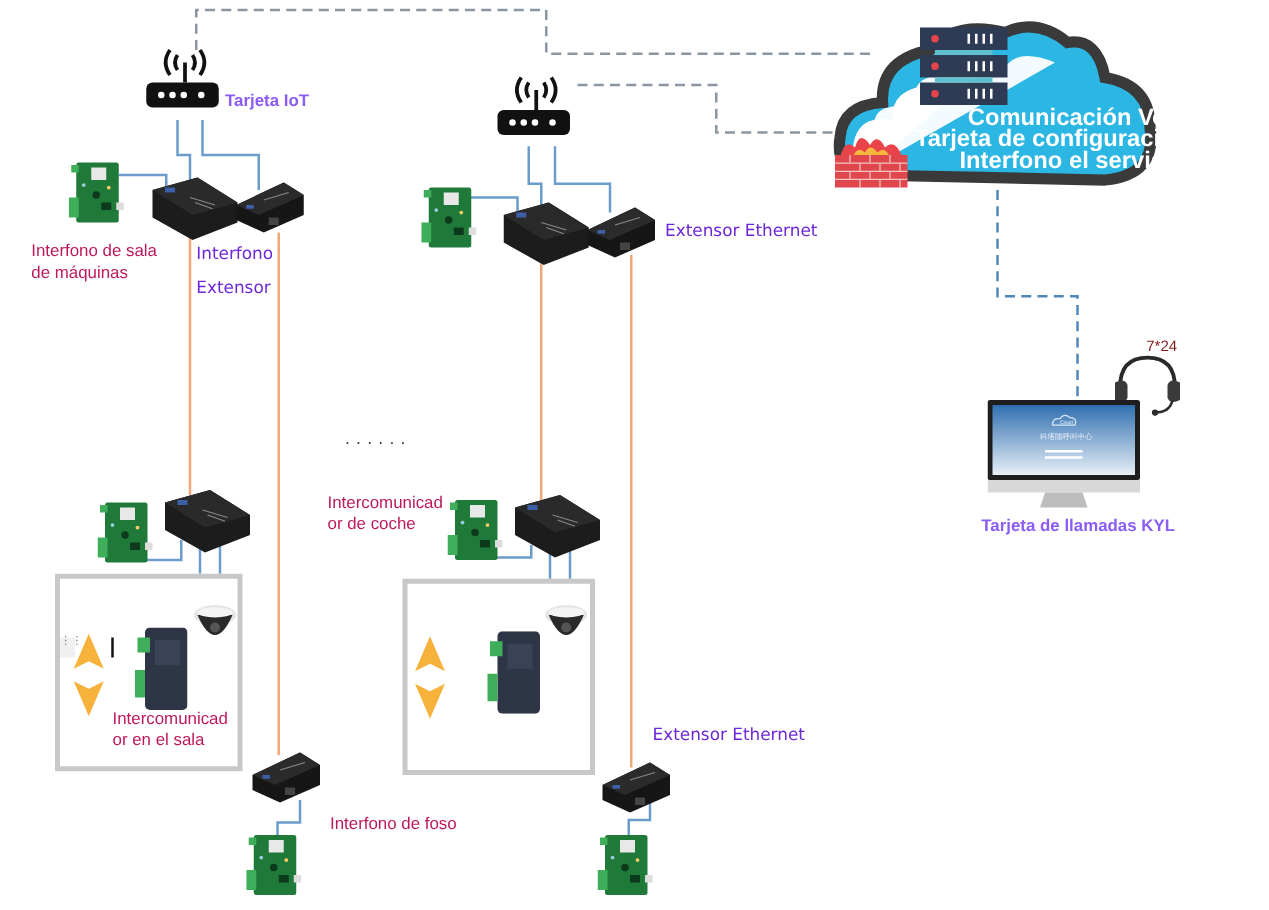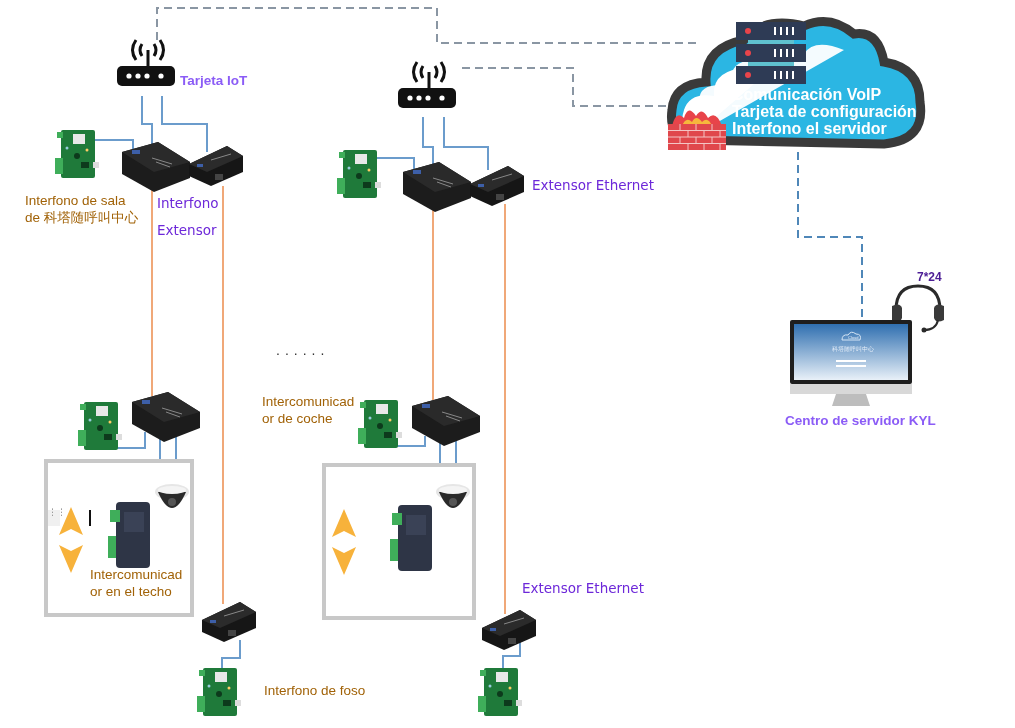--- a/index.html
+++ b/index.html
@@ -1,30 +1,30 @@
 <!DOCTYPE html>
 <html><head>
 <meta charset="utf-8">
 <style>
   html,body{margin:0;padding:0;background:#ffffff;}
   body{width:1015px;height:728px;position:relative;overflow:hidden;font-family:"Liberation Sans",sans-serif;}
   svg.wires{position:absolute;left:0;top:0;width:1015px;height:728px;}
-  .lbl{position:absolute;font-size:14px;color:#a16207;line-height:21px;white-space:nowrap;}
+  .lbl{position:absolute;font-size:14px;color:#be185d;line-height:21px;white-space:nowrap;}
   .lbl.dv{font-family:"DejaVu Sans",sans-serif;font-size:13.5px;color:#6d28d9;line-height:27px;}
   .lbl.bold{font-weight:bold;font-size:13.5px;color:#8b5cf6;}
   .abs{position:absolute;}
   
   .router{position:absolute;width:62px;height:50px;}
   
   .ext{position:absolute;}
   
   .board{position:absolute;}
   .car-box{position:absolute;border:4px solid #c8c8c8;box-sizing:border-box;background:#fff;}
-  .cloud-text{position:absolute;color:#fff;font-weight:bold;font-size:16px;line-height:17px;white-space:nowrap;}
-  .badge724{position:absolute;color:#4c1d95;font-weight:bold;font-size:12px;}
+  .cloud-text{position:absolute;color:#fff;font-weight:bold;font-size:19px;line-height:17px;white-space:nowrap;text-align:right;}
+  .badge724{position:absolute;color:#7f1d1d;font-weight:normal;font-size:12px;}
   .dots{position:absolute;font-size:14px;letter-spacing:5px;color:#333;}
 </style>
 </head>
 <body>
 
 <svg class="wires" viewBox="0 0 1015 728">
 
   <polyline points="157,40 157,8 437,8 437,43 700,43" fill="none" stroke="#8a96a3" stroke-width="2" stroke-dasharray="8,5"></polyline>
   <polyline points="462,68 573,68 573,106 680,106" fill="none" stroke="#8a96a3" stroke-width="2" stroke-dasharray="8,5"></polyline>
 
@@ -123,21 +123,21 @@
   </svg>
 <svg class="ext" style="left:118px;top:140px;width:74px;height:54px" viewBox="0 0 74 54">
     <use href="#ext-big"></use>
   </svg>
 <svg class="ext" style="left:187px;top:144px;width:58px;height:44px" viewBox="0 0 58 44">
     <use href="#ext-small"></use>
   </svg>
 
 <div class="lbl" style="left:25px;top:192px;font-size:13.5px;line-height:17px">
   <div>Interfono de sala</div>
-  <div>de 科塔随呼叫中心</div>
+  <div>de máquinas</div>
 </div>
 <div class="lbl dv" style="left:157px;top:190px">
   <div>Interfono</div>
   <div>Extensor</div>
 </div>
 
 <svg class="board" style="left:78px;top:400px;width:46px;height:52px" viewBox="0 0 46 52">
     <use href="#board-g"></use>
   </svg>
 <svg class="ext" style="left:128px;top:390px;width:74px;height:54px" viewBox="0 0 74 54">
@@ -151,30 +151,30 @@
 <svg class="abs" style="left:104px;top:502px;width:46px;height:66px" viewBox="0 0 46 66">
     <use href="#carintercom-g"></use>
   </svg>
 <svg class="abs" style="left:57px;top:505px;width:28px;height:70px" viewBox="0 0 28 66">
     <use href="#arrows-g"></use>
   </svg>
 <div class="abs" style="left:48px;top:510px;width:12px;height:16px;background:#f0f0f0;color:#777;font-size:9px;line-height:5px;text-align:center">⋮⋮</div>
 <div class="abs" style="left:89px;top:510px;width:2px;height:16px;background:#111"></div>
 <div class="lbl" style="left:90px;top:566px;font-size:13.5px;line-height:17px">
   <div>Intercomunicad</div>
-  <div>or en el techo</div>
+  <div>or en el sala</div>
 </div>
 
 <svg class="ext" style="left:200px;top:600px;width:58px;height:44px" viewBox="0 0 58 44">
     <use href="#ext-small"></use>
   </svg>
 <svg class="board" style="left:197px;top:666px;width:46px;height:52px" viewBox="0 0 46 52">
     <use href="#board-g"></use>
   </svg>
-<div class="lbl" style="left:264px;top:680px;font-size:13.5px">Interfono de foso</div>
+<div class="lbl" style="left:264px;top:648px;font-size:13.5px">Interfono de foso</div>
 
 <svg class="router" style="left:396px;top:60px" viewBox="0 0 62 50">
     <use href="#router-g"></use>
   </svg>
 <svg class="board" style="left:337px;top:148px;width:46px;height:52px" viewBox="0 0 46 52">
     <use href="#board-g"></use>
   </svg>
 <svg class="ext" style="left:399px;top:160px;width:74px;height:54px" viewBox="0 0 74 54">
     <use href="#ext-big"></use>
   </svg>
@@ -290,13 +290,13 @@
   <rect x="0" y="2" width="122" height="64" rx="2" fill="#1e1e1e"></rect>
   <rect x="4" y="6" width="114" height="56" fill="url(#scr)"></rect>
   <rect x="0" y="66" width="122" height="10" fill="#d8d8d8"></rect>
   <polygon points="46,76 76,76 80,88 42,88" fill="#bdbdbd"></polygon>
   <path d="M52 22 Q52 16 58 17 Q61 12 66 16 Q72 16 70 22 Z" fill="none" stroke="#d6e6f6" stroke-width="1"></path>
   <rect x="46" y="42" width="30" height="2" fill="#ffffff"></rect>
   <rect x="46" y="47" width="30" height="2" fill="#ffffff"></rect>
 </svg>
 <div class="abs" style="left:832px;top:345px;font-family:'DejaVu Sans',sans-serif;font-size:6px;color:#e6eef8;white-space:nowrap">科塔随呼叫中心</div>
 <div class="abs" style="left:848px;top:335px;font-size:4px;color:#e6eef8">Cloud</div>
-<div class="lbl bold" style="left:785px;top:410px">Centro de servidor KYL</div>
+<div class="lbl bold" style="left:785px;top:410px">Tarjeta de llamadas KYL</div>
 
 </body></html>

